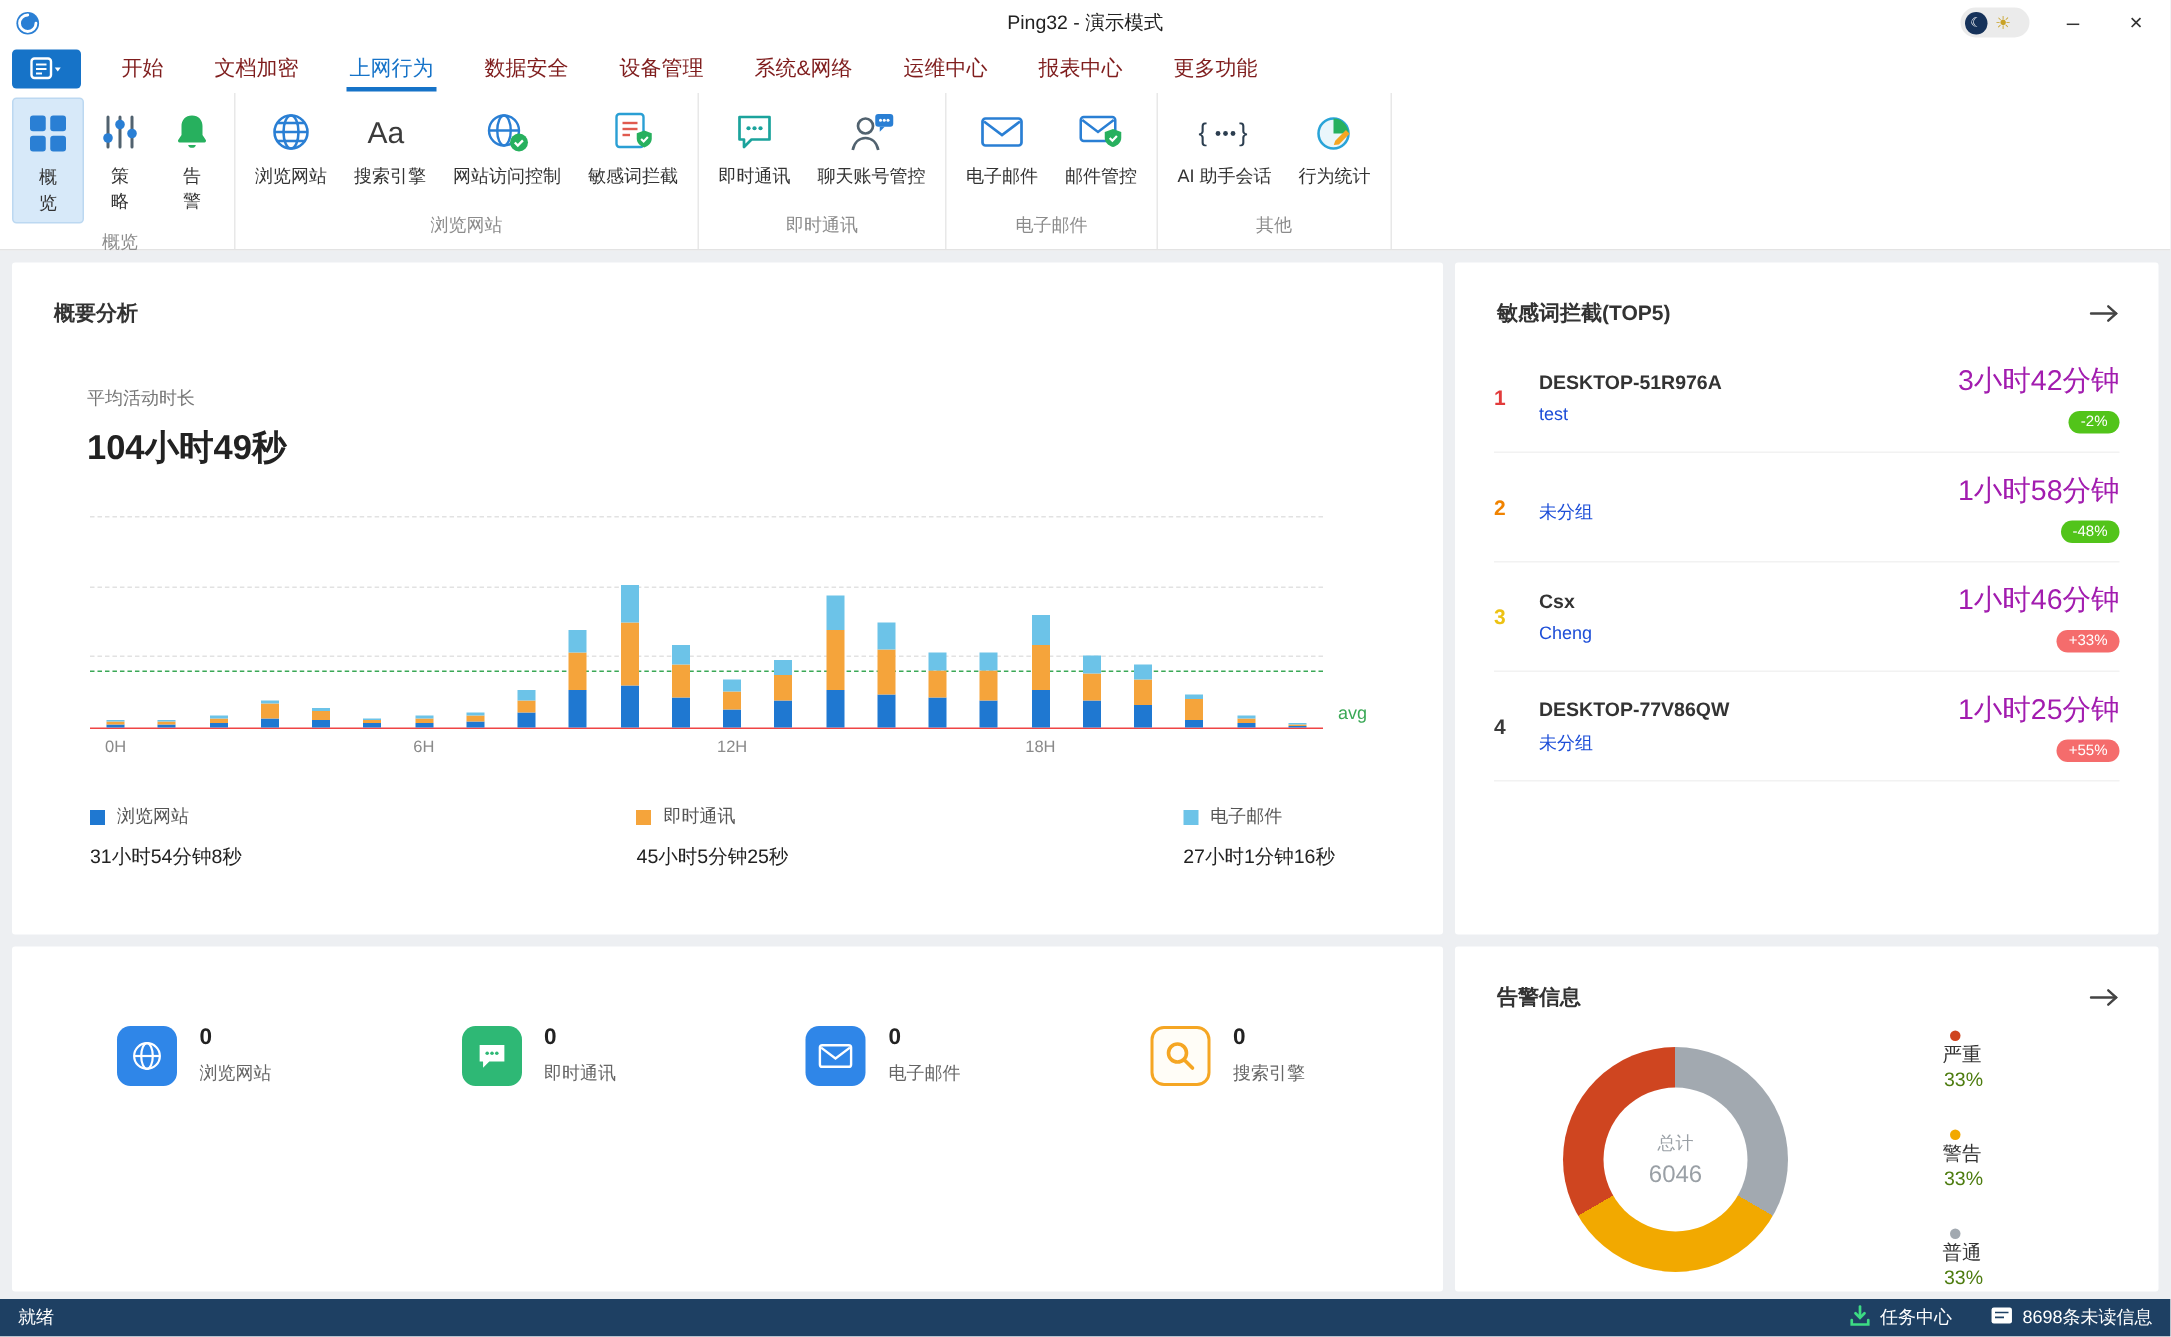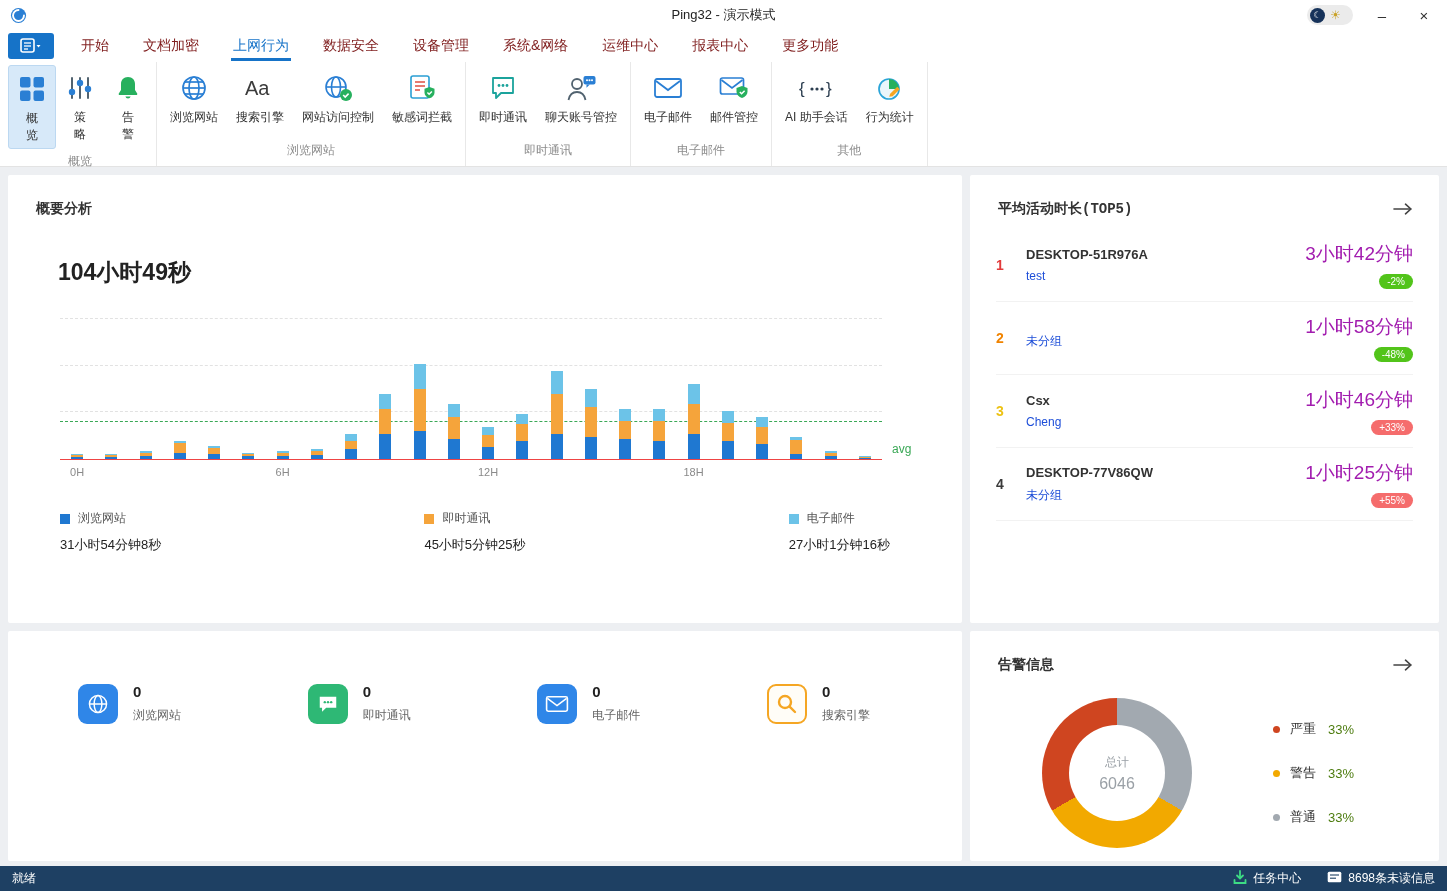--- a/index.html
+++ b/index.html
@@ -35,21 +35,21 @@
   .rbtn { min-width: 48px; padding: 5px 9px 3px; display: flex; flex-direction: column; align-items: center; border-radius: 3px; cursor: pointer; }
   .rbtn.active { background: #d7e9f9; border: 1px solid #bcd8f1; }
   .ric { height: 36px; display: flex; align-items: center; justify-content: center; }
   .rlabel { font-size: 12px; color: #333; text-align: center; line-height: 1.45; margin-top: 3px; white-space: nowrap; }
   .rbtn.stacked .rlabel { width: 14px; white-space: normal; word-break: break-all; }
   .rgroup-label { text-align: center; font-size: 12px; color: #8c8c8c; padding: 4px 0 7px; }
 
   
   .main { flex: 1; padding: 8px 8px 5px; display: grid; grid-template-columns: 954px 469px; grid-template-rows: 448px 230px; gap: 8px; }
   .card { background: #fff; border-radius: 2px; overflow: hidden; }
-  .card-head { height: 54px; display: flex; align-items: center; justify-content: space-between; padding: 14px 26px 0 28px; font-family: Liberation Mono, monospace; }
+  .card-head { height: 54px; display: flex; align-items: center; justify-content: space-between; padding: 14px 26px 0 28px; }
   .card-title { font-size: 14px; font-weight: 600; color: #333; }
   .head-actions { display: flex; align-items: center; gap: 16px; }
   .gear { font-size: 15px; color: #666; cursor: pointer; }
   .arrow-btn { cursor: pointer; display: flex; align-items: center; }
 
   
   .stat { padding-left: 50px; margin-top: 28px; }
   .stat-label { font-size: 12px; color: #777; }
   .stat-value { margin-top: 9px; font-size: 23px; font-weight: 700; color: #222; }
   .chart-wrap { position: relative; margin: 32px 0 0 52px; height: 166px; }
@@ -87,21 +87,21 @@
   .alabel { margin-top: 7px; font-size: 12px; color: #666; }
 
   
   .alert-body { height: 176px; display: flex; align-items: center; padding-left: 72px; }
   .donut { width: 150px; height: 150px; border-radius: 50%; position: relative; flex: 0 0 auto; }
   .donut::before { content: ""; position: absolute; inset: 27px; background: #fff; border-radius: 50%; }
   .donut-center { position: absolute; inset: 0; display: flex; flex-direction: column; align-items: center; justify-content: center; z-index: 1; }
   .dc-label { font-size: 12px; color: #9aa0a6; }
   .dc-value { margin-top: 4px; font-size: 16px; color: #9aa0a6; }
   .alegend { margin-left: 76px; }
-  .alrow { display: flex; align-items: center; margin: 26px 5px; }
+  .alrow { display: flex; align-items: center; margin: 26px 16px; flex-direction: column; }
   .aldot { width: 7px; height: 7px; border-radius: 50%; display: inline-block; }
   .alname { margin-left: 10px; font-size: 13px; color: #333; }
   .alval { margin-left: 12px; font-size: 13px; color: #4d7c0f; }
 
   
   .statusbar { height: 25px; background: #1e4063; display: flex; align-items: center; justify-content: space-between; padding: 0 12px; color: #fff; font-size: 12px; flex: 0 0 auto; }
   .sb-right { display: flex; align-items: center; gap: 26px; }
   .sb-item { display: flex; align-items: center; gap: 6px; cursor: pointer; }
 </style>
 </head>
@@ -333,20 +333,21 @@
     </div>
   </div>
 
 <div class="main">
 
   <div class="card">
     <div class="card-head">
       <span class="card-title">概要分析</span>
     </div>
     <div class="stat">
+      <div class="stat-label">平均活动时长</div>
       <div class="stat-value">104小时49秒</div>
     </div>
     <div class="chart-wrap">
       <div id="plot" class="plot">
           <div class="gline" style="bottom:46.7px"></div>
           <div class="gline" style="bottom:93.3px"></div>
           <div class="gline" style="bottom:140.0px"></div>
           <div class="avgline" style="bottom:37.1px"></div>
           <div class="bar" style="left:11.1px;bottom:0.0px;height:2.0px;background:#1f78d1"></div>
           <div class="bar" style="left:11.1px;bottom:2.0px;height:2.0px;background:#f5a43b"></div>
@@ -447,21 +448,21 @@
             <span class="cl-sq" style="background:#6cc3e8"></span>
             <span>电子邮件</span>
           </div>
           <div class="cl-val">27小时1分钟16秒</div>
         </div>
       </div>
   </div>
 
   <div class="card">
     <div class="card-head">
-      <span class="card-title">平均活动时长(TOP5)</span>
+      <span class="card-title">敏感词拦截(TOP5)</span>
       <span class="arrow-btn">
           <svg width="20" height="12" viewBox="0 0 20 12" fill="none" stroke="#444" stroke-width="1.6" stroke-linecap="round">
             <line x1="1" y1="6" x2="17.5" y2="6"></line>
             <path d="M12.5 1.2l5.3 4.8-5.3 4.8"></path>
           </svg>
         </span>
     </div>
     <div id="tlist">
         <div class="trow">
           <div class="trank" style="color:#e23b3b">1</div>

